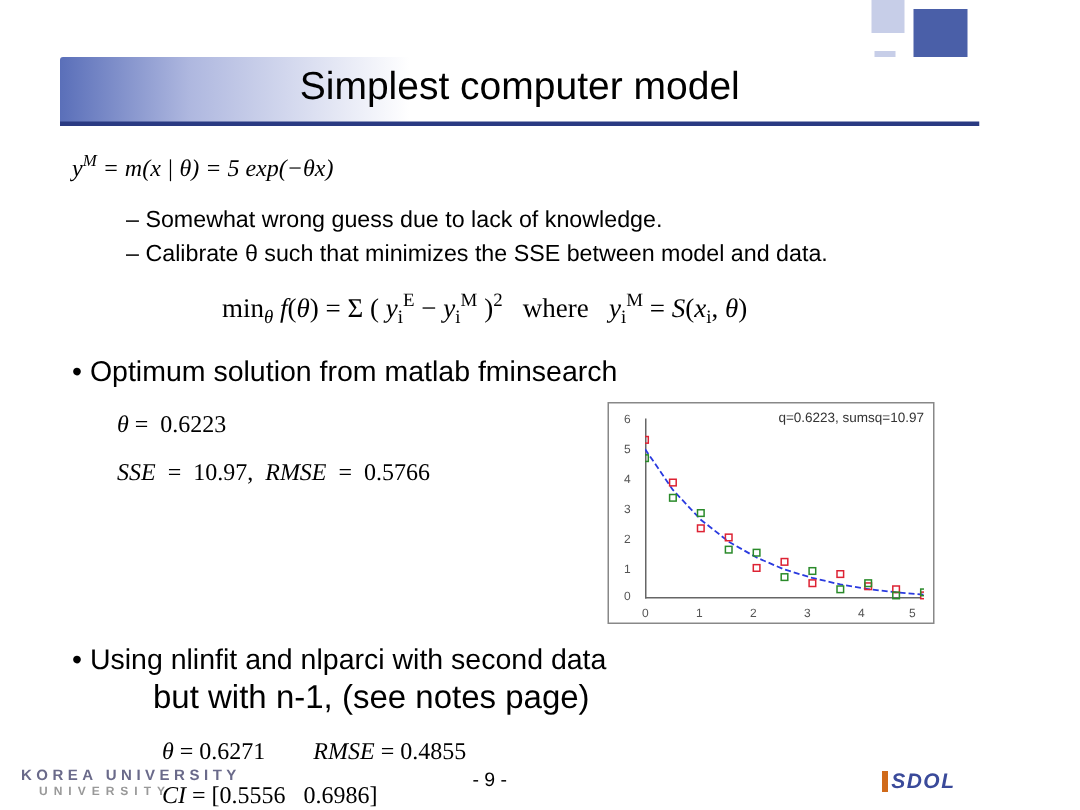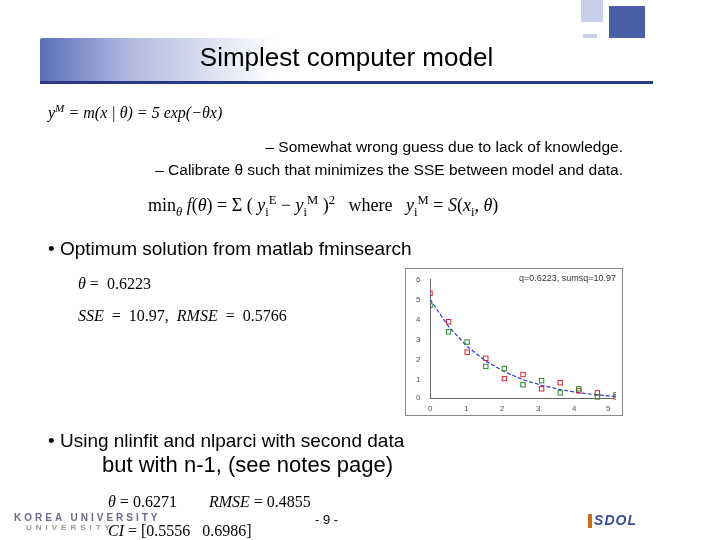--- a/index.html
+++ b/index.html
@@ -16,21 +16,21 @@
   
   .titlebar { position: absolute; top: 38px; left: 40px; right: 0; height: 46px; }
   .titlebar .bg { position: absolute; inset: 0; background: linear-gradient(90deg, #5a6fb9 0%, #aeb7df 14%, #ffffff 38%); border-radius: 2px 0 0 2px; }
   .titlebar .line { position: absolute; left: 0; right: 0; bottom: 0; height: 3px; background: #2a3a82; }
   .titlebar h1 { position: absolute; left: 0; right: 0; top: 4px; text-align: center; font-weight: 400; font-size: 26px; color: #000; }
 
   .body { position: absolute; top: 100px; left: 48px; right: 30px; bottom: 36px; }
 
   .eq1 { text-align: left; font-family: "Times New Roman", serif; font-size: 16px; font-style: italic; margin-top: 2px; margin-bottom: 14px; }
 
-  .bullets-sub { margin-left: 36px; margin-bottom: 12px; text-align: right; }
+  .bullets-sub { margin-left: 36px; margin-bottom: 12px; }
   .bullets-sub li { list-style: none; font-size: 15.5px; line-height: 1.45; }
   .bullets-sub li::before { content: "–  "; }
 
   .eq2 { font-family: "Times New Roman", serif; font-size: 18px; margin-left: 100px; margin-bottom: 18px; }
 
   .bullet-main { font-size: 19px; margin-bottom: 8px; }
   .bullet-main::before { content: "•  "; }
 
   .block2 { position: relative; height: 160px; margin-left: 30px; }
   .block2 .eqs { font-family: "Times New Roman", serif; font-size: 16px; line-height: 2.0; }

